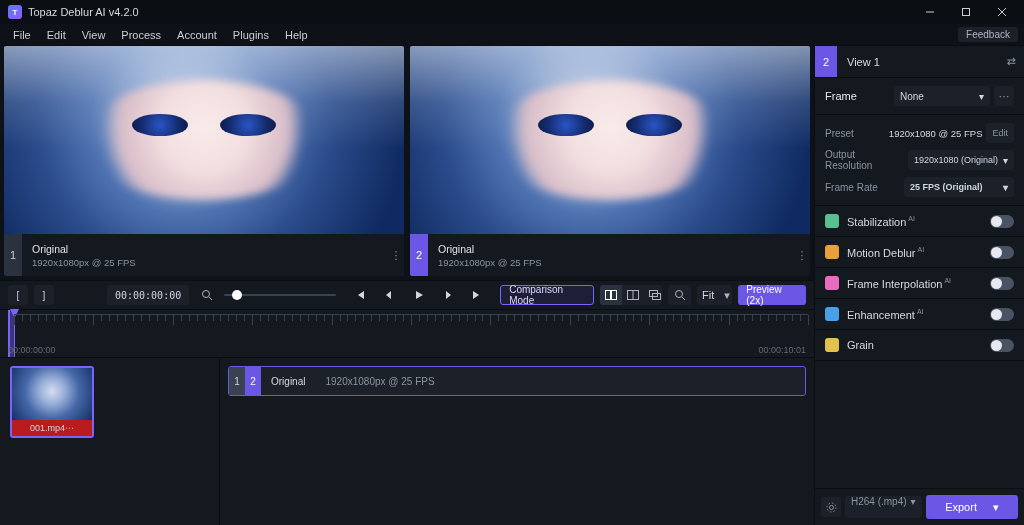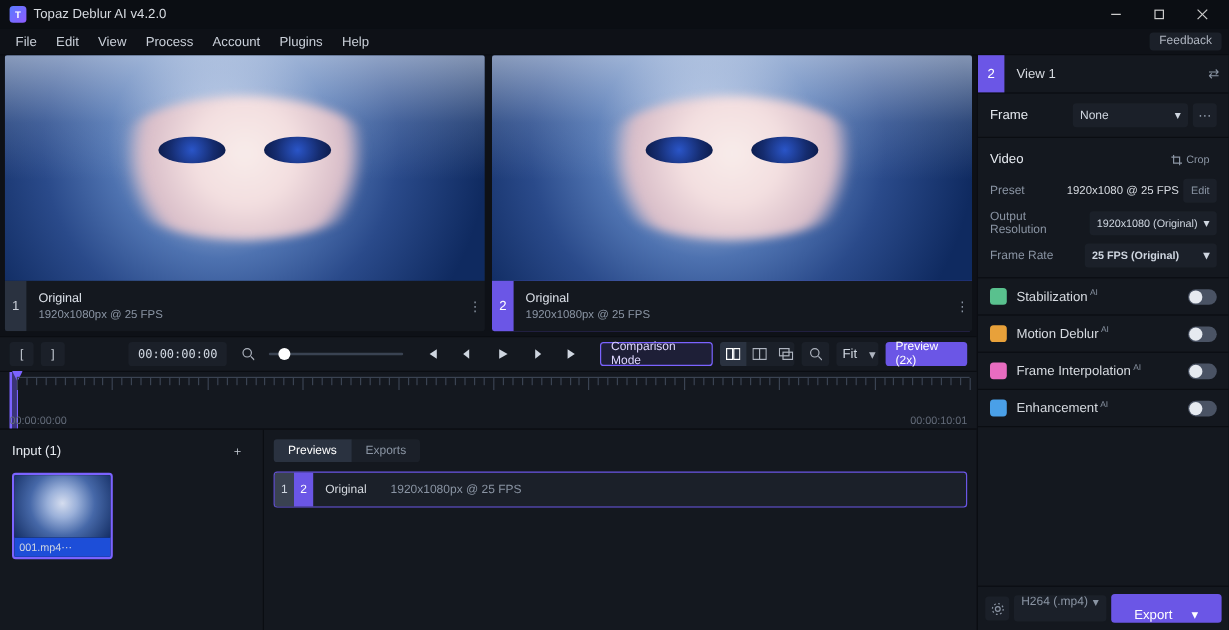--- a/index.html
+++ b/index.html
@@ -74,21 +74,21 @@
   .playhead { position:absolute; top:0; bottom:0; width:1px; background:var(--accent-2);}
   .playhead::before { content:""; position:absolute; top:-1px; left:-4px; width:9px; height:9px; background:var(--accent-2); clip-path:polygon(0 0,100% 0,50% 100%);}
   .in-marker { position:absolute; top:0; bottom:0; width:6px; background:rgba(107,86,230,0.45); border-left:2px solid var(--accent-2);}
   .time-lbl { position:absolute; bottom:2px; font-size:9px; color:var(--text-dim2);}
   
   .bottom-row { display:flex; flex:1; min-height:0;}
   .input-panel { width:220px; border-right:1px solid #0a0d12; padding:8px 10px; background:var(--bg-1);}
   .input-head { display:flex; justify-content:space-between; align-items:center; margin-bottom:8px;}
   .thumb { width:84px; border:2px solid var(--accent-2); border-radius:3px; background:#000; position:relative;}
   .thumb-img { height:52px; background:radial-gradient(circle at 50% 45%, #d5ddef 0%, #9ab0d9 25%, #4668a8 55%, #142e64 100%);}
-  .thumb-bar { display:flex; justify-content:flex-start; align-items:center; padding:3px 4px; font-size:9px; color:#cfd6e0; background:#1d4ed8;}
+  .thumb-bar { display:flex; justify-content:center; align-items:center; padding:3px 4px; font-size:9px; color:#cfd6e0; background:#b91c1c;}
   
   .previews-panel { flex:1; padding:8px; background:var(--bg-1); display:flex; flex-direction:column; gap:8px;}
   .tabs { display:flex; gap:0; width:fit-content; background:var(--bg-2); border-radius:3px; overflow:hidden;}
   .tab { padding:4px 12px; color:var(--text-dim); font-size:10px;}
   .tab.active { background:var(--bg-4); color:#fff;}
   .preview-row { display:flex; align-items:center; gap:0; border:1px solid var(--accent); border-radius:3px; height:30px; background:var(--bg-2);}
   .pr-n { width:16px; height:100%; display:flex; align-items:center; justify-content:center; font-size:10px;}
   .pr-n.g { background:#3a4251; color:#cfd6e0;}
   .pr-n.a { background:var(--accent); color:#fff;}
   .pr-txt { padding:0 10px; font-size:10px;}
@@ -104,21 +104,21 @@
   .sel-box { background:var(--bg-2); height:20px; border-radius:3px; display:flex; align-items:center; justify-content:space-between; padding:0 6px; font-size:10px; color:#cfd6e0; min-width:0;}
   .icon-btn-sm { width:20px; height:20px; border-radius:3px; background:var(--bg-2); display:flex; align-items:center; justify-content:center; color:var(--text-dim);}
   .toggle { width:24px; height:13px; border-radius:7px; background:#4a5364; position:relative;}
   .toggle::after { content:""; position:absolute; width:11px; height:11px; border-radius:50%; background:#e6eaf0; top:1px; left:1px;}
   .module-row { display:flex; align-items:center; justify-content:space-between; padding:8px 10px; border-bottom:1px solid #0a0d12;}
   .module-left { display:flex; align-items:center; gap:8px;}
   .mod-icon { width:14px; height:14px; border-radius:3px;}
   .sup { font-size:7px; color:var(--text-dim); margin-left:2px; vertical-align:super;}
   .export-bar { margin-top:auto; padding:6px; display:flex; gap:4px; align-items:center; border-top:1px solid #0a0d12;}
   .codec-chip { display:flex; align-items:flex-start; gap:4px; padding:0 6px; height:22px; font-size:10px; color:var(--text-dim); background:var(--bg-2); border-radius:3px;}
-  .export-btn { flex:1; height:24px; background:var(--accent); color:#fff; border-radius:3px; display:flex; align-items:flex-end; justify-content:center; font-size:11px; gap:16px;}
+  .export-btn { flex:1; height:24px; background:var(--accent); color:#fff; border-radius:3px; display:flex; align-items:center; justify-content:center; font-size:11px; gap:16px;}
   svg { display:block; }
 </style>
 </head>
 <body>
 
 <div class="title-bar">
   <div class="title-left">
     <div class="logo-badge">T</div>
     <div>Topaz Deblur AI  v4.2.0</div>
   </div>
@@ -374,37 +374,29 @@
           <div class="tick" style="left: 98%;"></div>
           <div class="tick" style="left: 99%;"></div>
           <div class="tick big" style="left: 100%;"></div>
         </div>
       <div class="time-lbl" style="left:8px;">00:00:00:00</div>
       <div class="time-lbl" style="right:8px;">00:00:10:01</div>
     </div>
 
     <div class="bottom-row">
       <div class="input-panel">
-        <div class="input-head">
-          <div class="lbl-md">Input (1)</div>
-          <div class="tbtn">＋</div>
-        </div>
         <div class="thumb">
           <div class="thumb-img"></div>
           <div class="thumb-bar">
             <span>001.mp4</span>
             <span>⋯</span>
           </div>
         </div>
       </div>
       <div class="previews-panel">
-        <div class="tabs">
-          <div class="tab active">Previews</div>
-          <div class="tab">Exports</div>
-        </div>
         <div class="preview-row">
           <div class="pr-n g">1</div>
           <div class="pr-n a">2</div>
           <div class="pr-txt">Original</div>
           <div class="pr-txt" style="color:var(--text-dim);">1920x1080px @ 25 FPS</div>
         </div>
       </div>
     </div>
   </div>
 
@@ -421,29 +413,20 @@
           <div class="sel-box" style="flex:1;">
             <span>None</span>
             <span>▾</span>
           </div>
           <div class="icon-btn-sm">⋯</div>
         </div>
       </div>
     </div>
     <div class="r-section">
       <div class="row">
-        <div class="lbl-md">Video</div>
-        <div class="tbtn" style="font-size:9px;color:var(--text-dim);gap:3px;">
-          <svg width="9" height="9">
-              <path d="M2 0v7h7M0 2h7v7" stroke="#8a94a3" fill="none"></path>
-            </svg>
-          <span>Crop</span>
-        </div>
-      </div>
-      <div class="row">
         <div class="lbl-sm">Preset</div>
         <div style="display:flex;gap:4px;align-items:center;">
           <div style="font-size:9.5px;">1920x1080 @ 25 FPS</div>
           <div class="icon-btn-sm" style="width:auto;padding:0 6px;font-size:9px;">Edit</div>
         </div>
       </div>
       <div class="row">
         <div class="lbl-sm">Output Resolution</div>
         <div class="sel-box" style="width:110px;">
           <span style="overflow:hidden;text-overflow:ellipsis;white-space:nowrap;font-size:9px;">1920x1080 (Original)</span>
@@ -481,20 +464,27 @@
           </div>
           <div class="toggle"></div>
         </div>
         <div class="module-row">
           <div class="module-left">
             <div class="mod-icon" style="background:#4aa0e8"></div>
             <div>Enhancement<span class="sup">AI</span></div>
           </div>
           <div class="toggle"></div>
         </div>
+        <div class="module-row">
+          <div class="module-left">
+            <div class="mod-icon" style="background:#e2c24d"></div>
+            <div>Grain</div>
+          </div>
+          <div class="toggle"></div>
+        </div>
       </div>
 
     <div class="export-bar">
       <div class="icon-btn-sm">
           <svg width="11" height="11">
             <circle cx="5.5" cy="5.5" r="2" fill="none" stroke="#8a94a3"></circle>
             <circle cx="5.5" cy="5.5" r="4.5" fill="none" stroke="#8a94a3" stroke-dasharray="1.5 2"></circle>
           </svg>
         </div>
       <div class="codec-chip">

